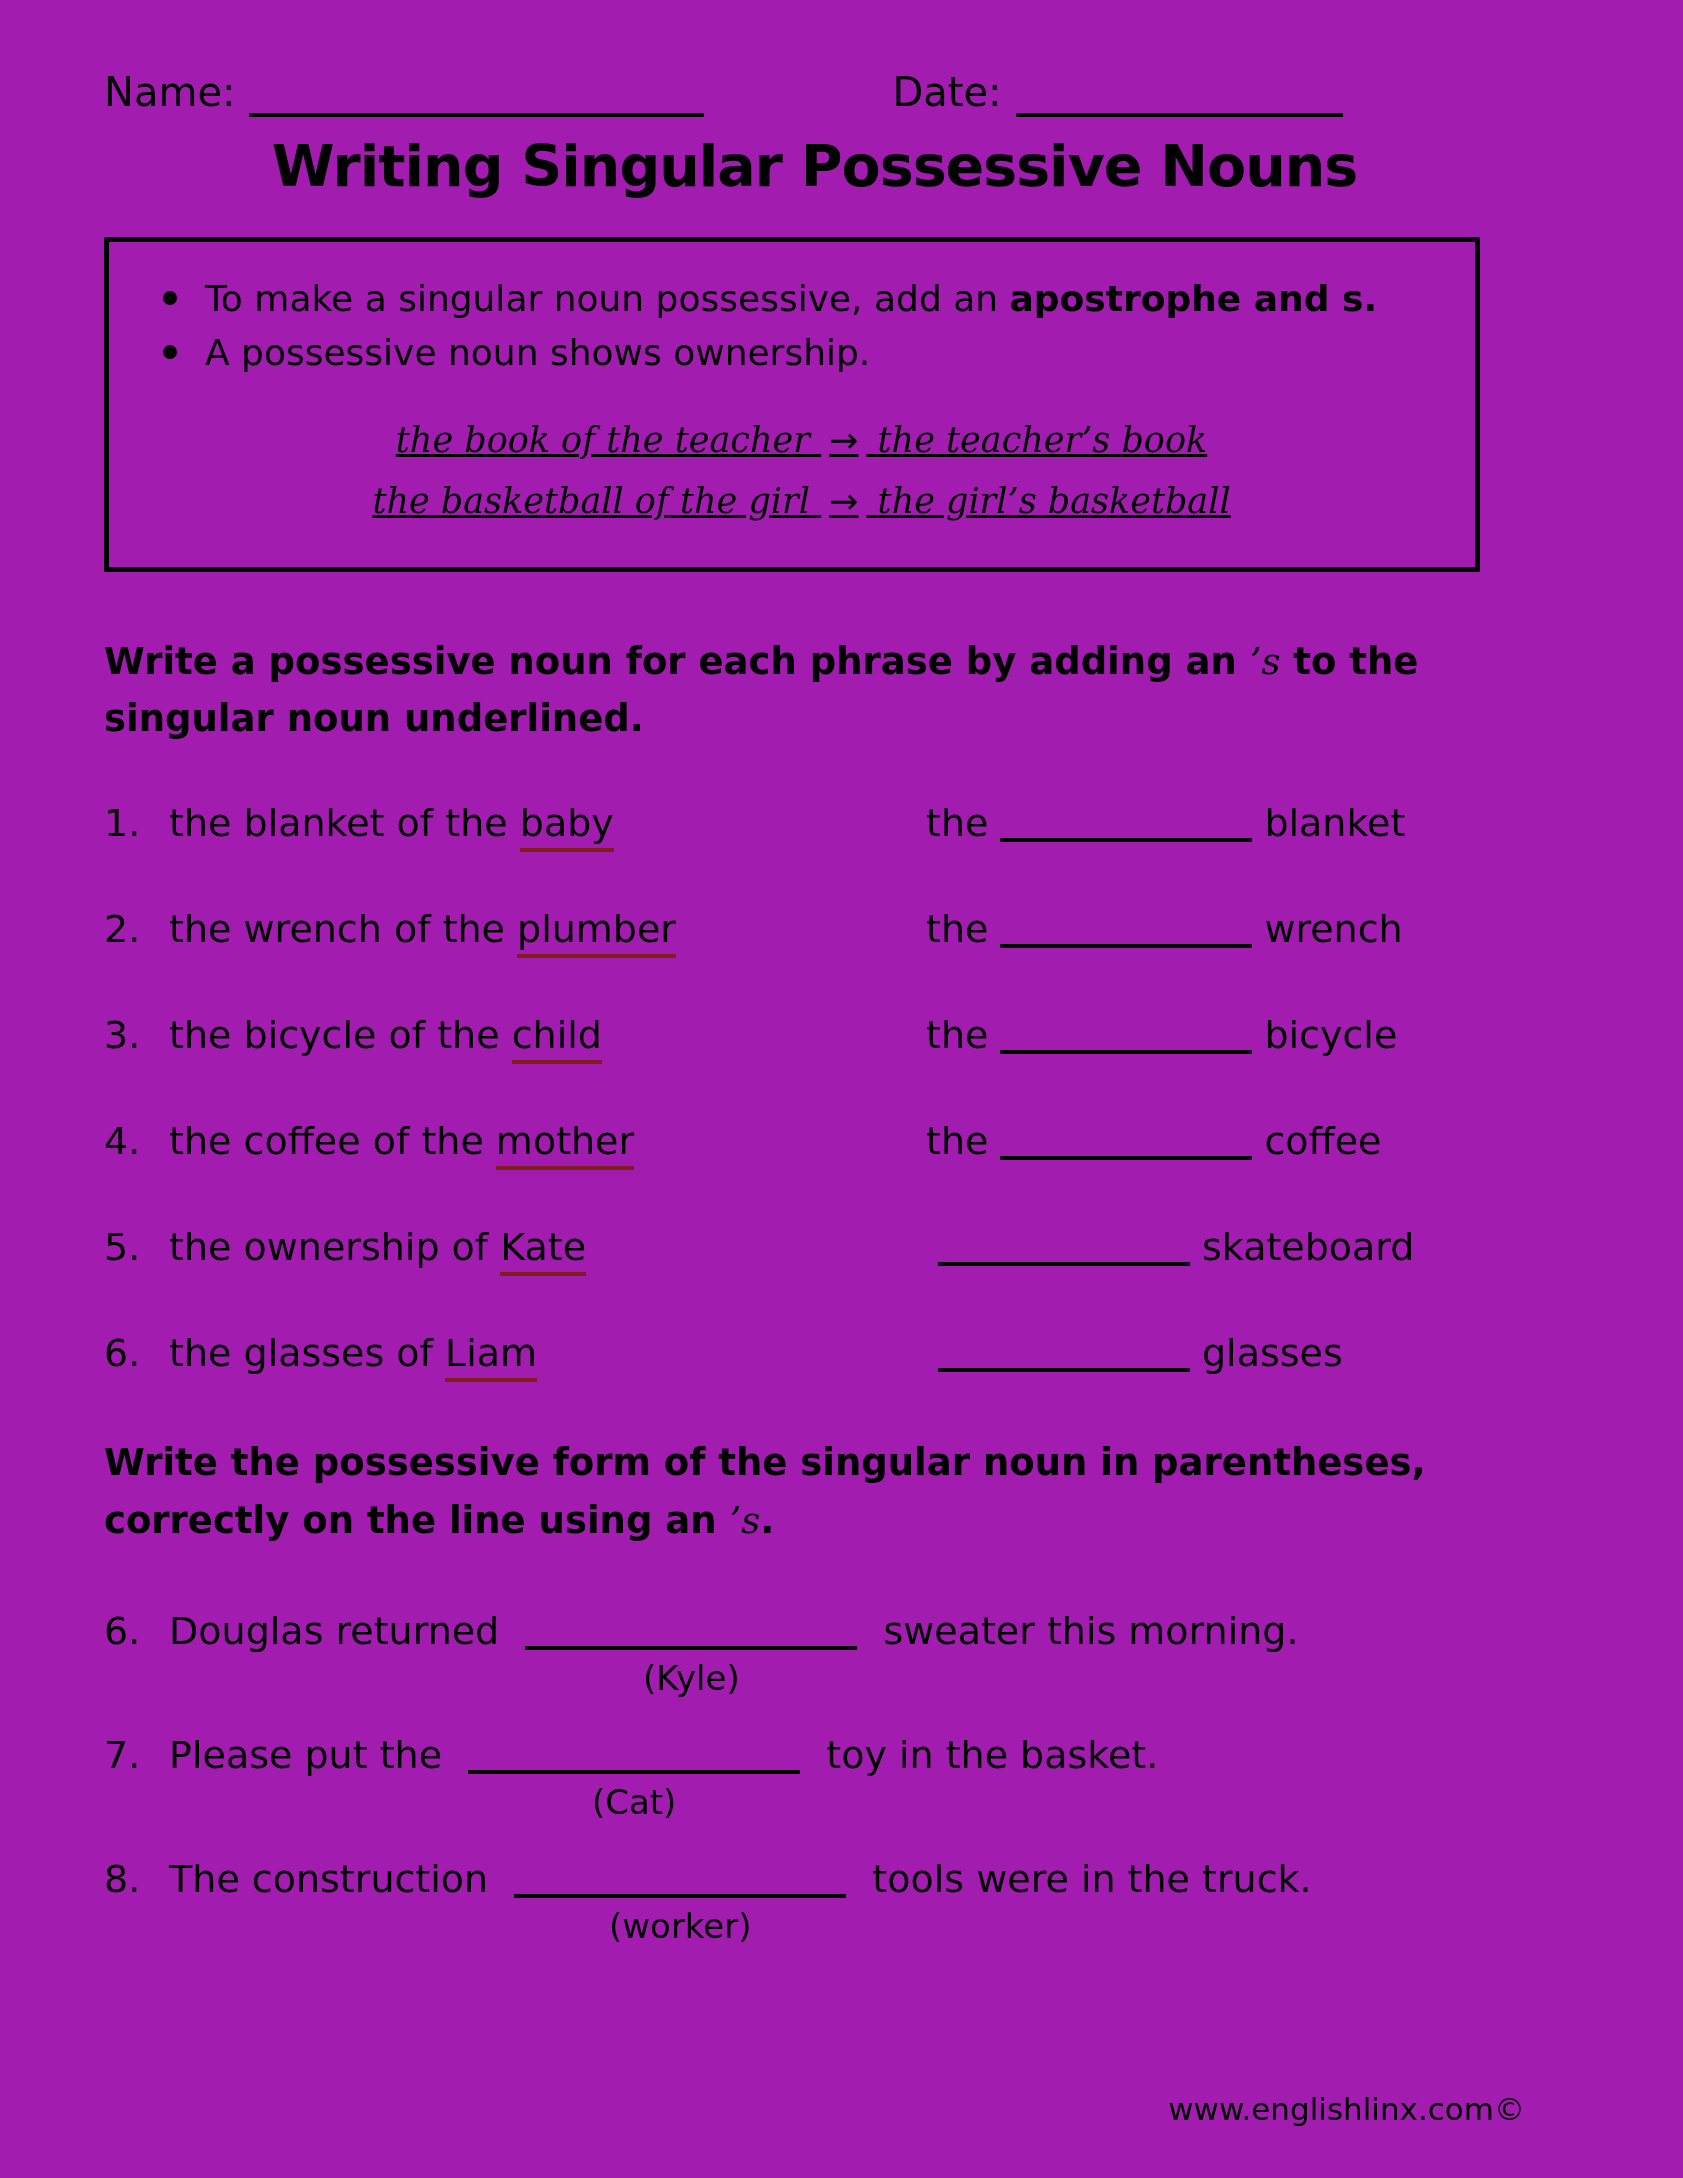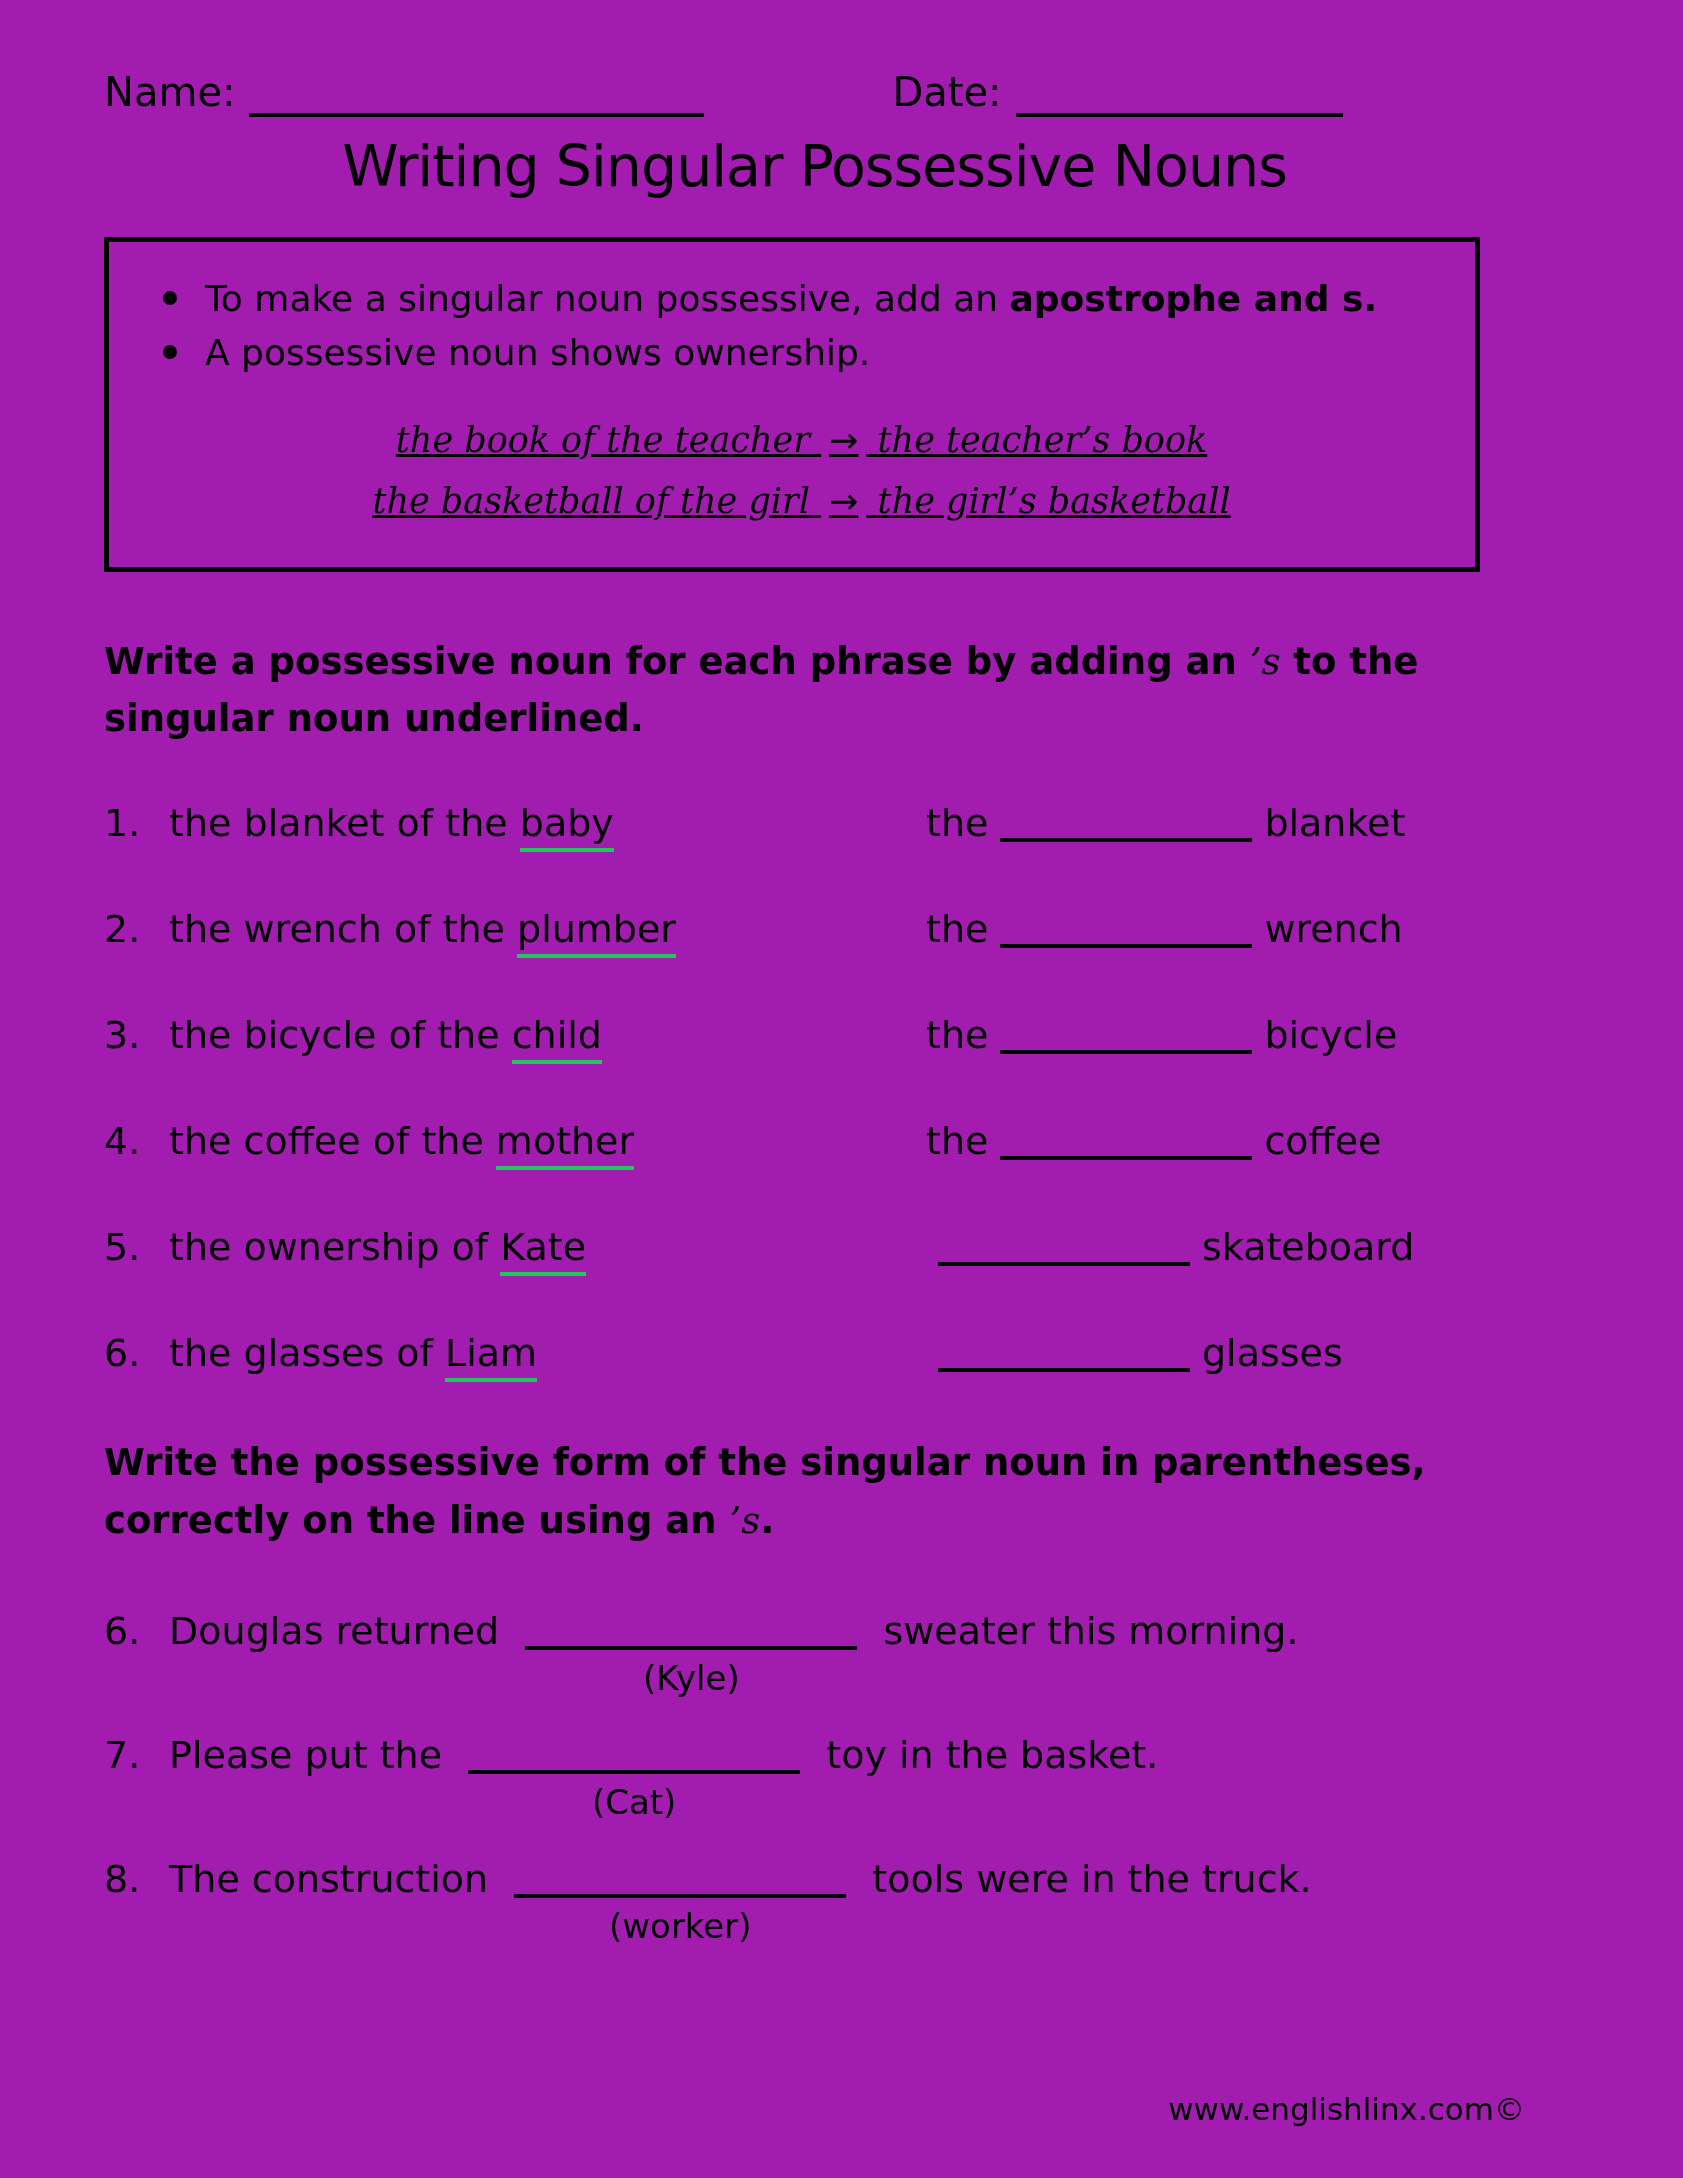--- a/index.html
+++ b/index.html
@@ -22,21 +22,21 @@
   .write-line { display:inline-block; border-bottom:4px solid #000; position:relative; top:2px; margin-left:14px; }
   .name-line { width:455px; }
   .date-line { width:327px; }
 
   
   .title {
     text-align:center;
     font-size:57px;
     letter-spacing:-1px;
     margin-bottom:38px;
-    font-weight:400;
+    font-weight:700;
   }
 
   
   .rules-box {
     border:5px solid #000;
     width:1376px;
     padding:30px 35px 34px 54px;
     margin-bottom:61px;
   }
   .bullet-row { display:flex; align-items:flex-start; font-size:36px; line-height:1.5; }
@@ -56,21 +56,21 @@
     max-width:1346px;
   }
   .apos-s { font-family:"DejaVu Serif","Liberation Serif",serif; font-style:italic; font-weight:normal; }
   .instructions-1 { margin-bottom:51px; }
   .instructions-2 { margin-bottom:57px; }
 
   
   .s1-row { display:flex; font-size:38px; margin-bottom:59px; align-items:baseline; }
   .s1-left { flex:0 0 822px; }
   .item-number { display:inline-block; min-width:53px; }
-  .u-noun { border-bottom:4px solid #22c55e; padding-bottom:3px; }
+  .u-noun { border-bottom:4px solid #7f1d1d; padding-bottom:3px; }
   .blank {
     display:inline-block; width:252px; height:1em;
     border-bottom:4px solid #000;
     position:relative; top:6px;
   }
   .s1-right .blank { margin:0 12px; }
   .s1-right { white-space:nowrap; }
 
   
   .s2-row { font-size:38px; margin-bottom:77px; }

